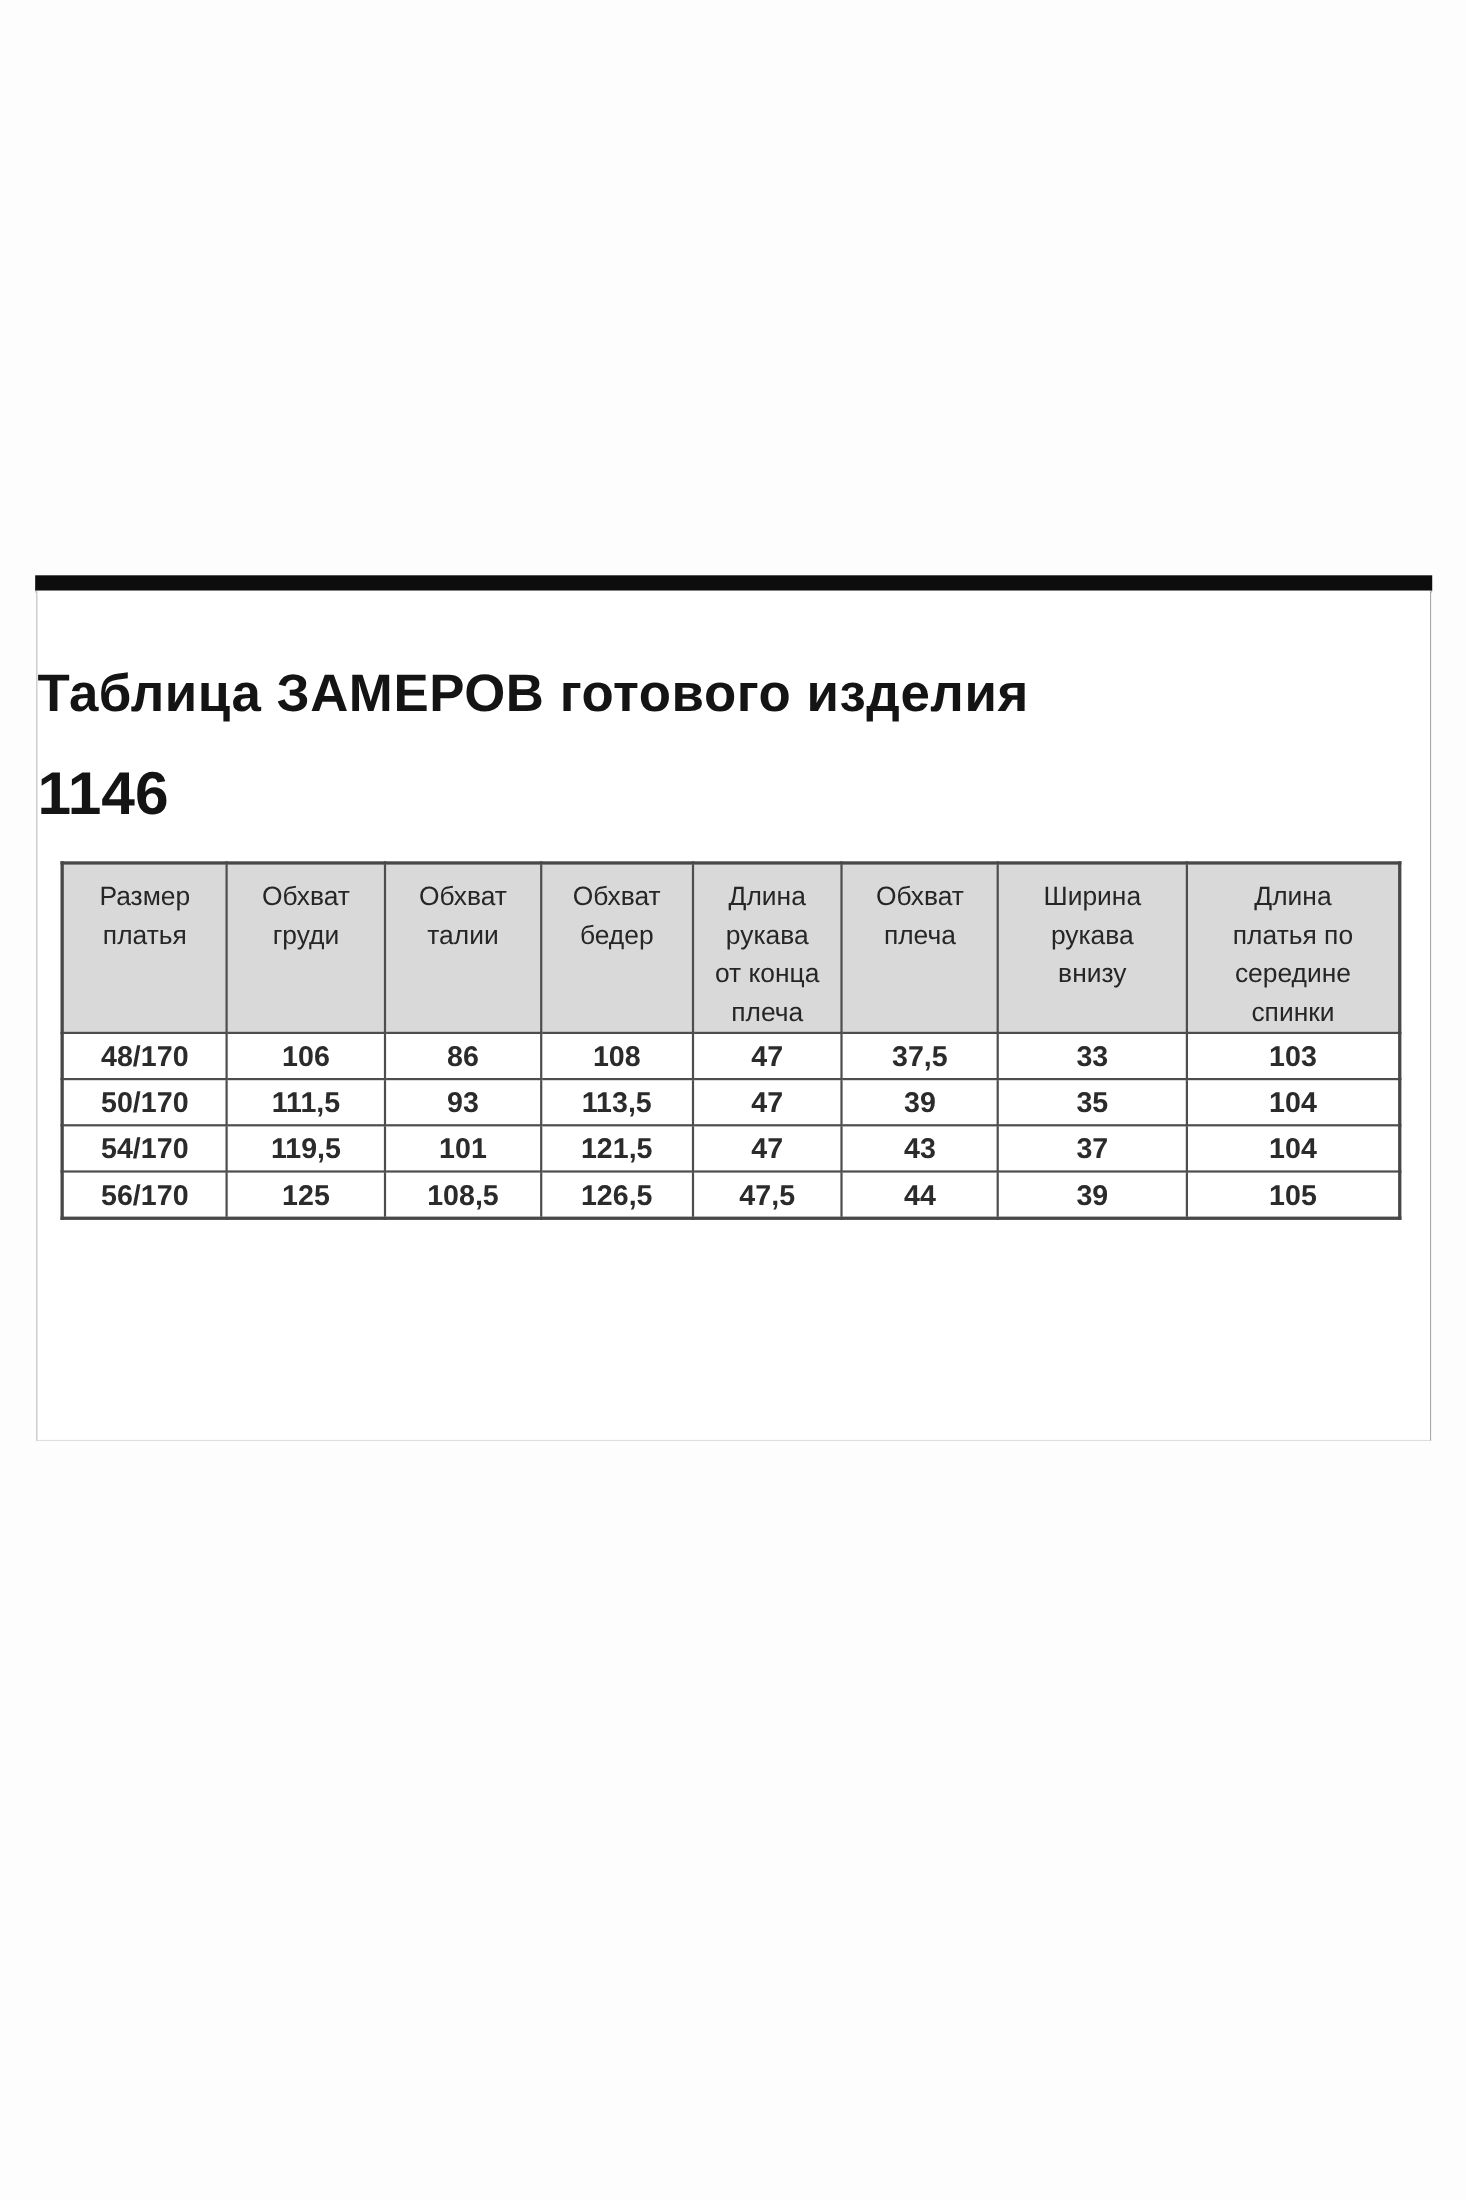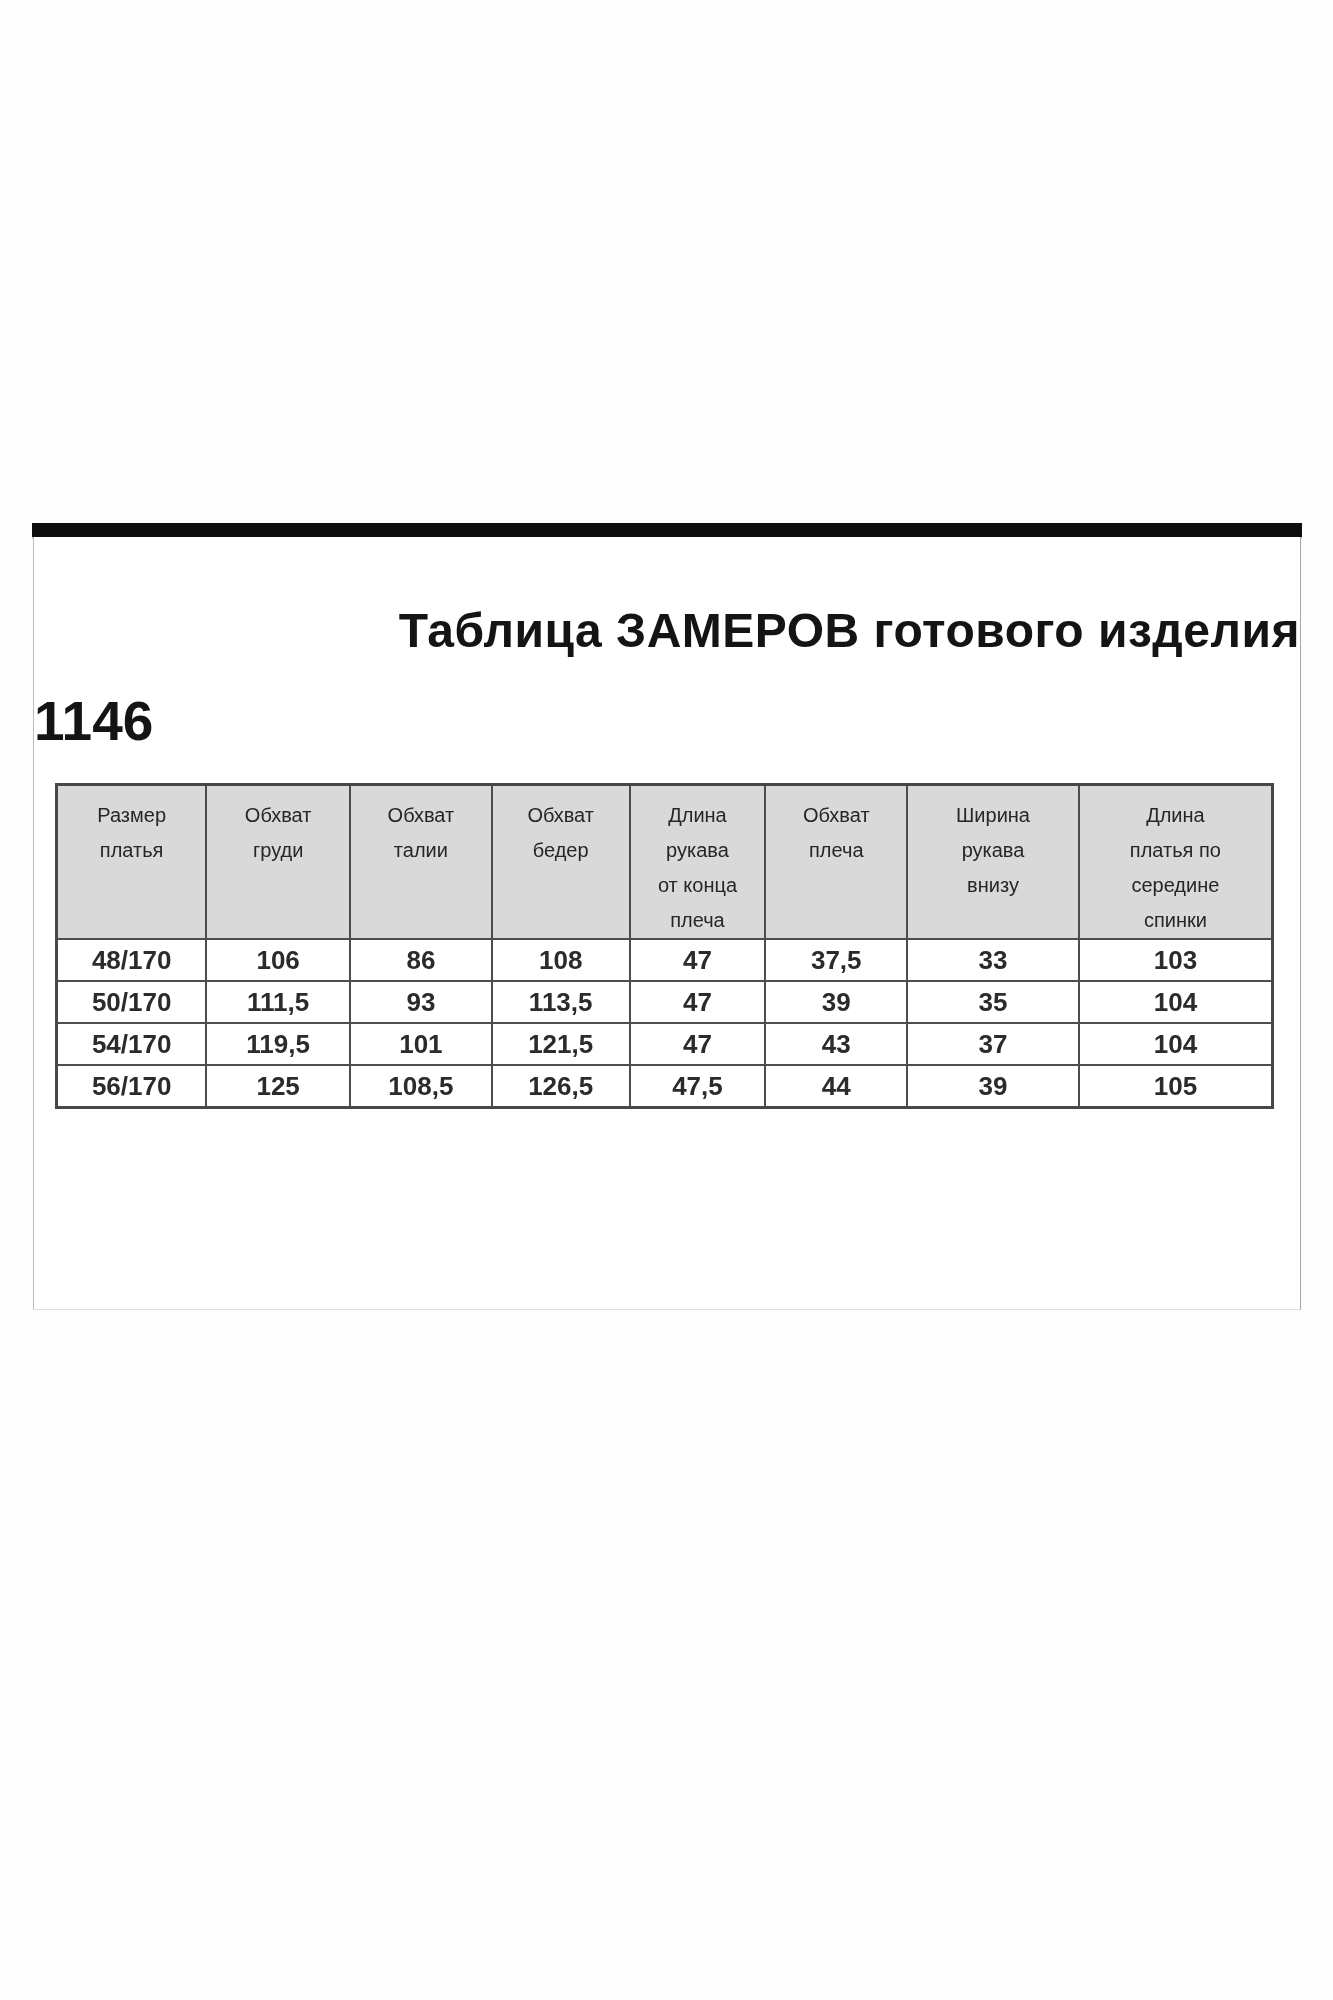--- a/index.html
+++ b/index.html
@@ -40,21 +40,21 @@
     border-left: 1px solid #bcbcbc;
     border-right: 1px solid #a7a7a7;
     border-bottom: 1px solid #dedede;
     box-sizing: border-box;
   }
   .doc-title {
     position: absolute;
     left: 0;
     top: 66px;
     width: 100%;
-    text-align: right;
+    text-align: left;
     font-size: 48px;
     font-weight: 700;
     color: #141414;
     letter-spacing: 0.5px;
     white-space: nowrap;
   }
   .doc-subtitle {
     position: absolute;
     left: 0;
     top: 152px;
@@ -72,21 +72,21 @@
   }
   table.measure {
     width: 100%;
     border-collapse: collapse;
     table-layout: fixed;
     border: 3px solid #484848;
   }
   table.measure th {
     background: #d9d9d9;
     border: 2px solid #4d4d4d;
-    font-size: 20px;
+    font-size: 24px;
     font-weight: 400;
     color: #262626;
     text-align: center;
     vertical-align: top;
     padding: 12px 4px 0 4px;
     height: 136px;
     line-height: 35px;
     white-space: pre-line;
     box-sizing: content-box;
   }

